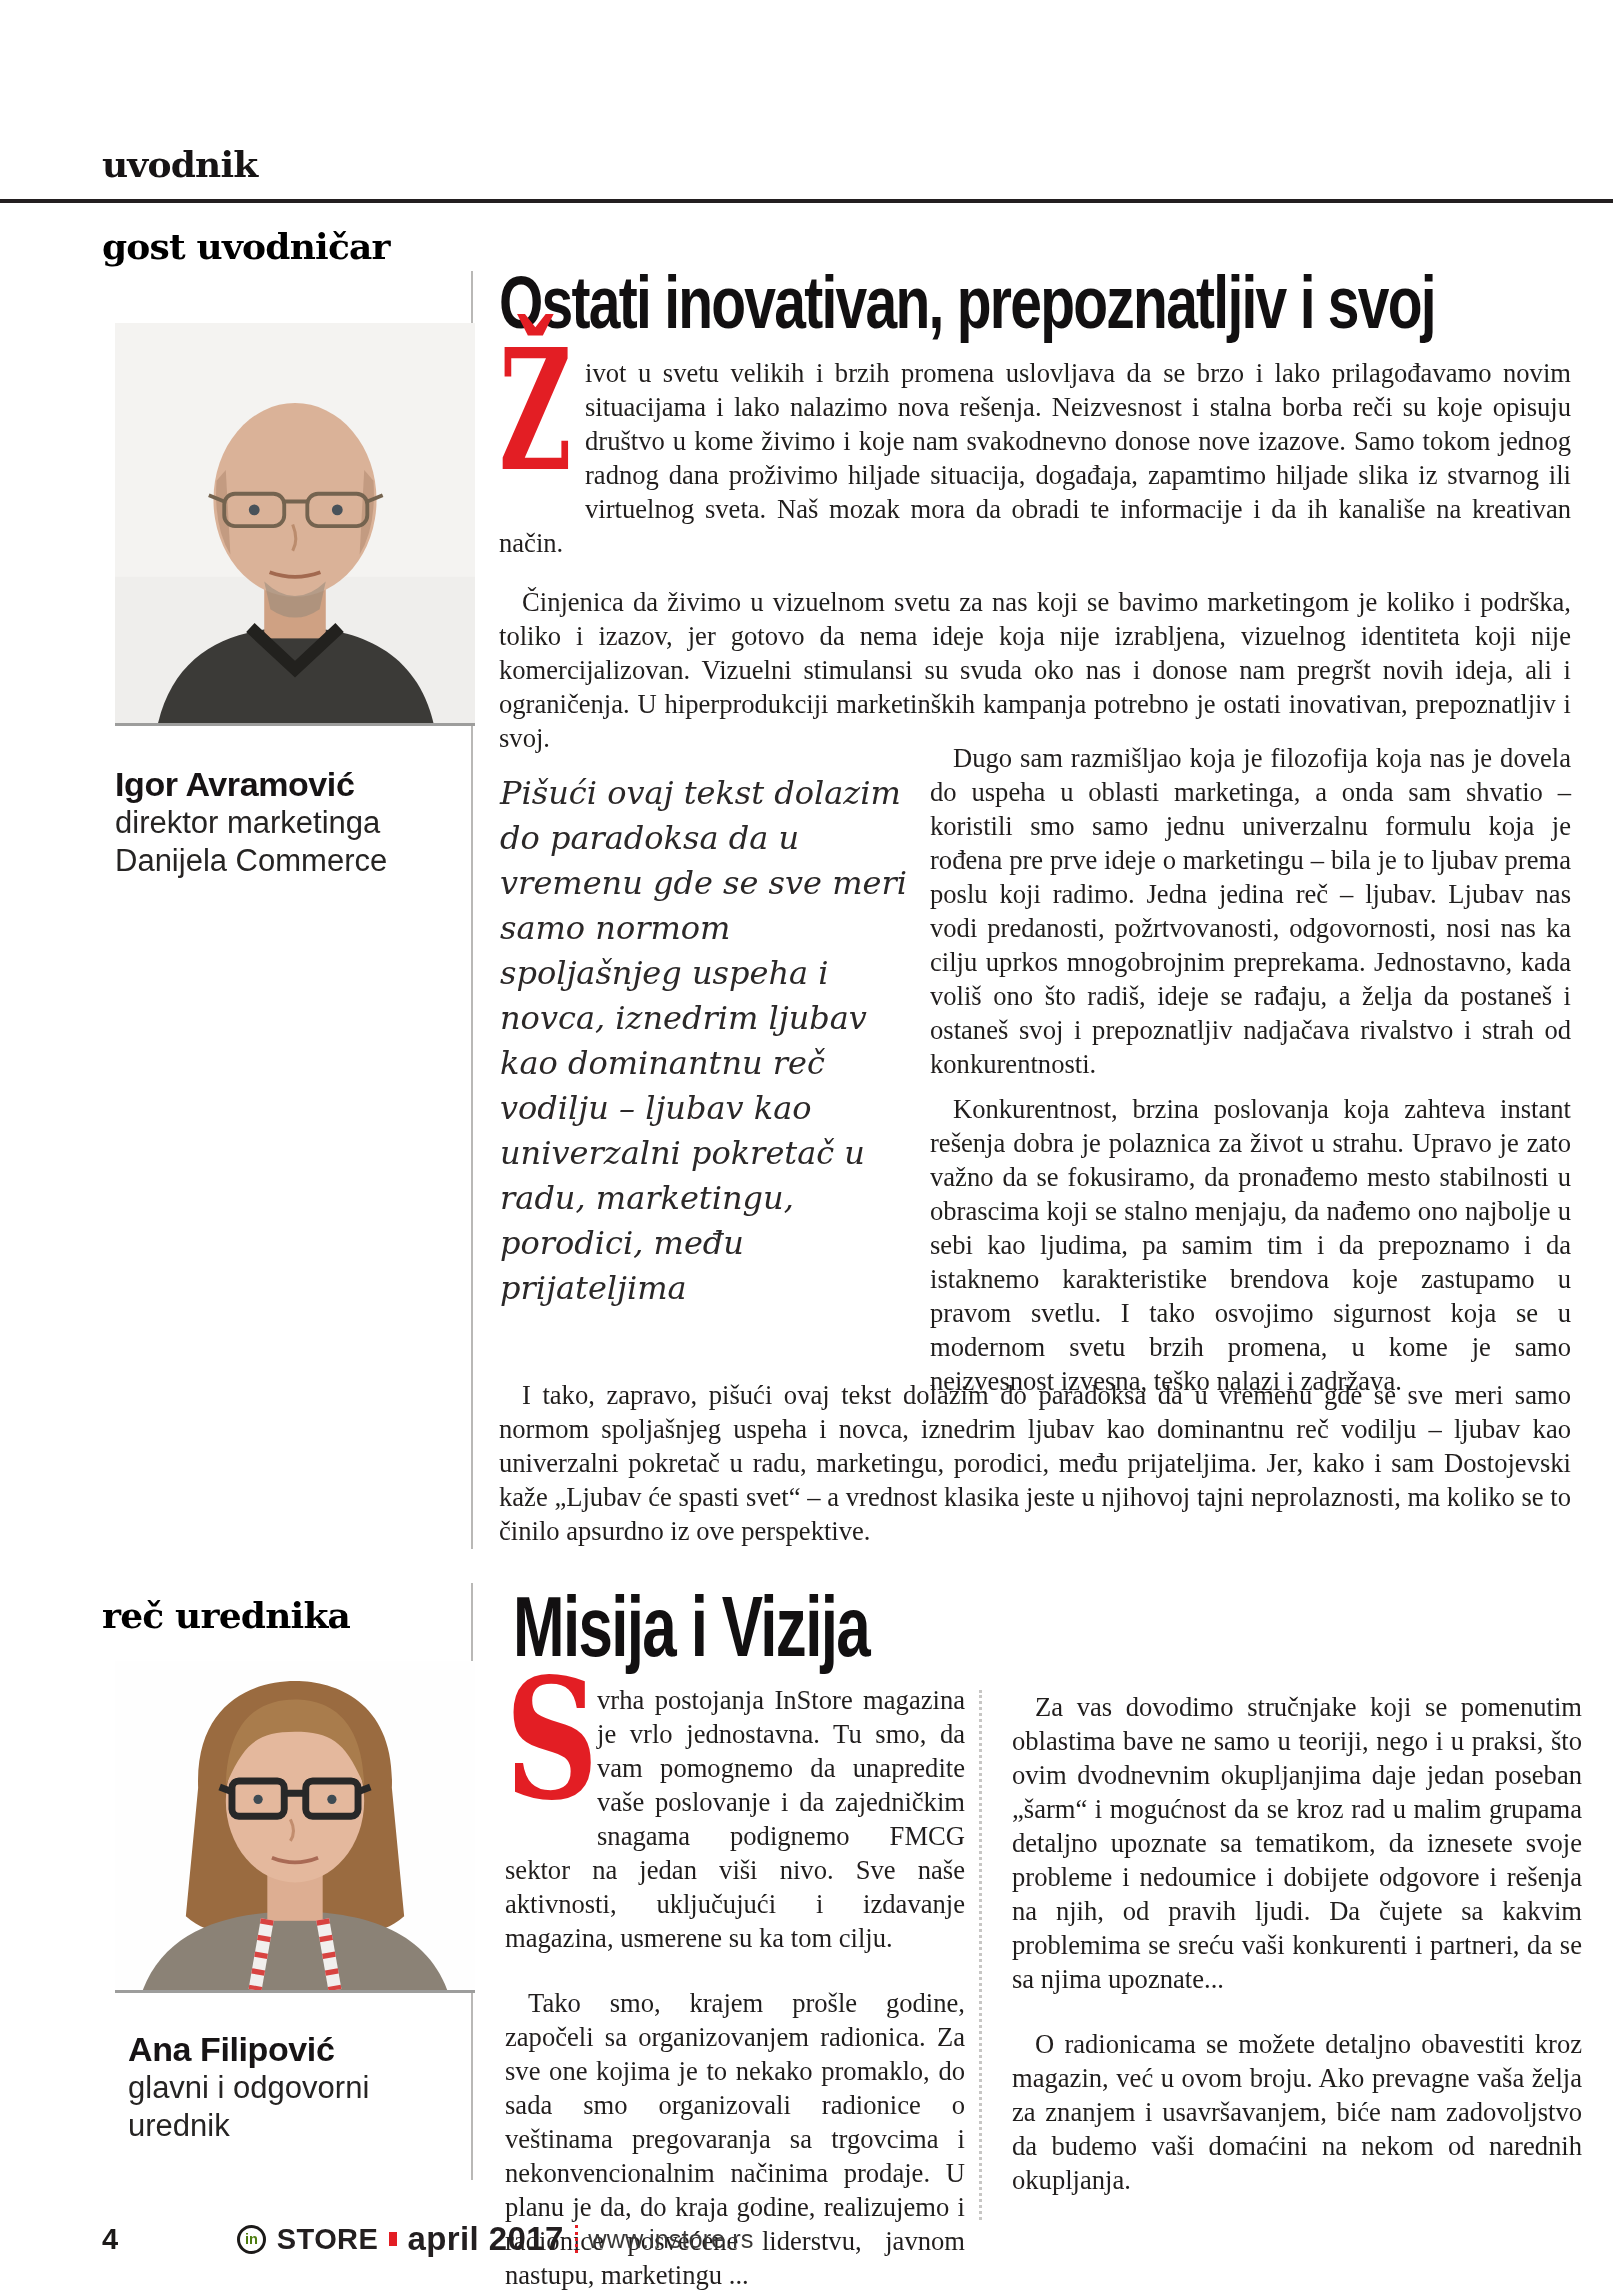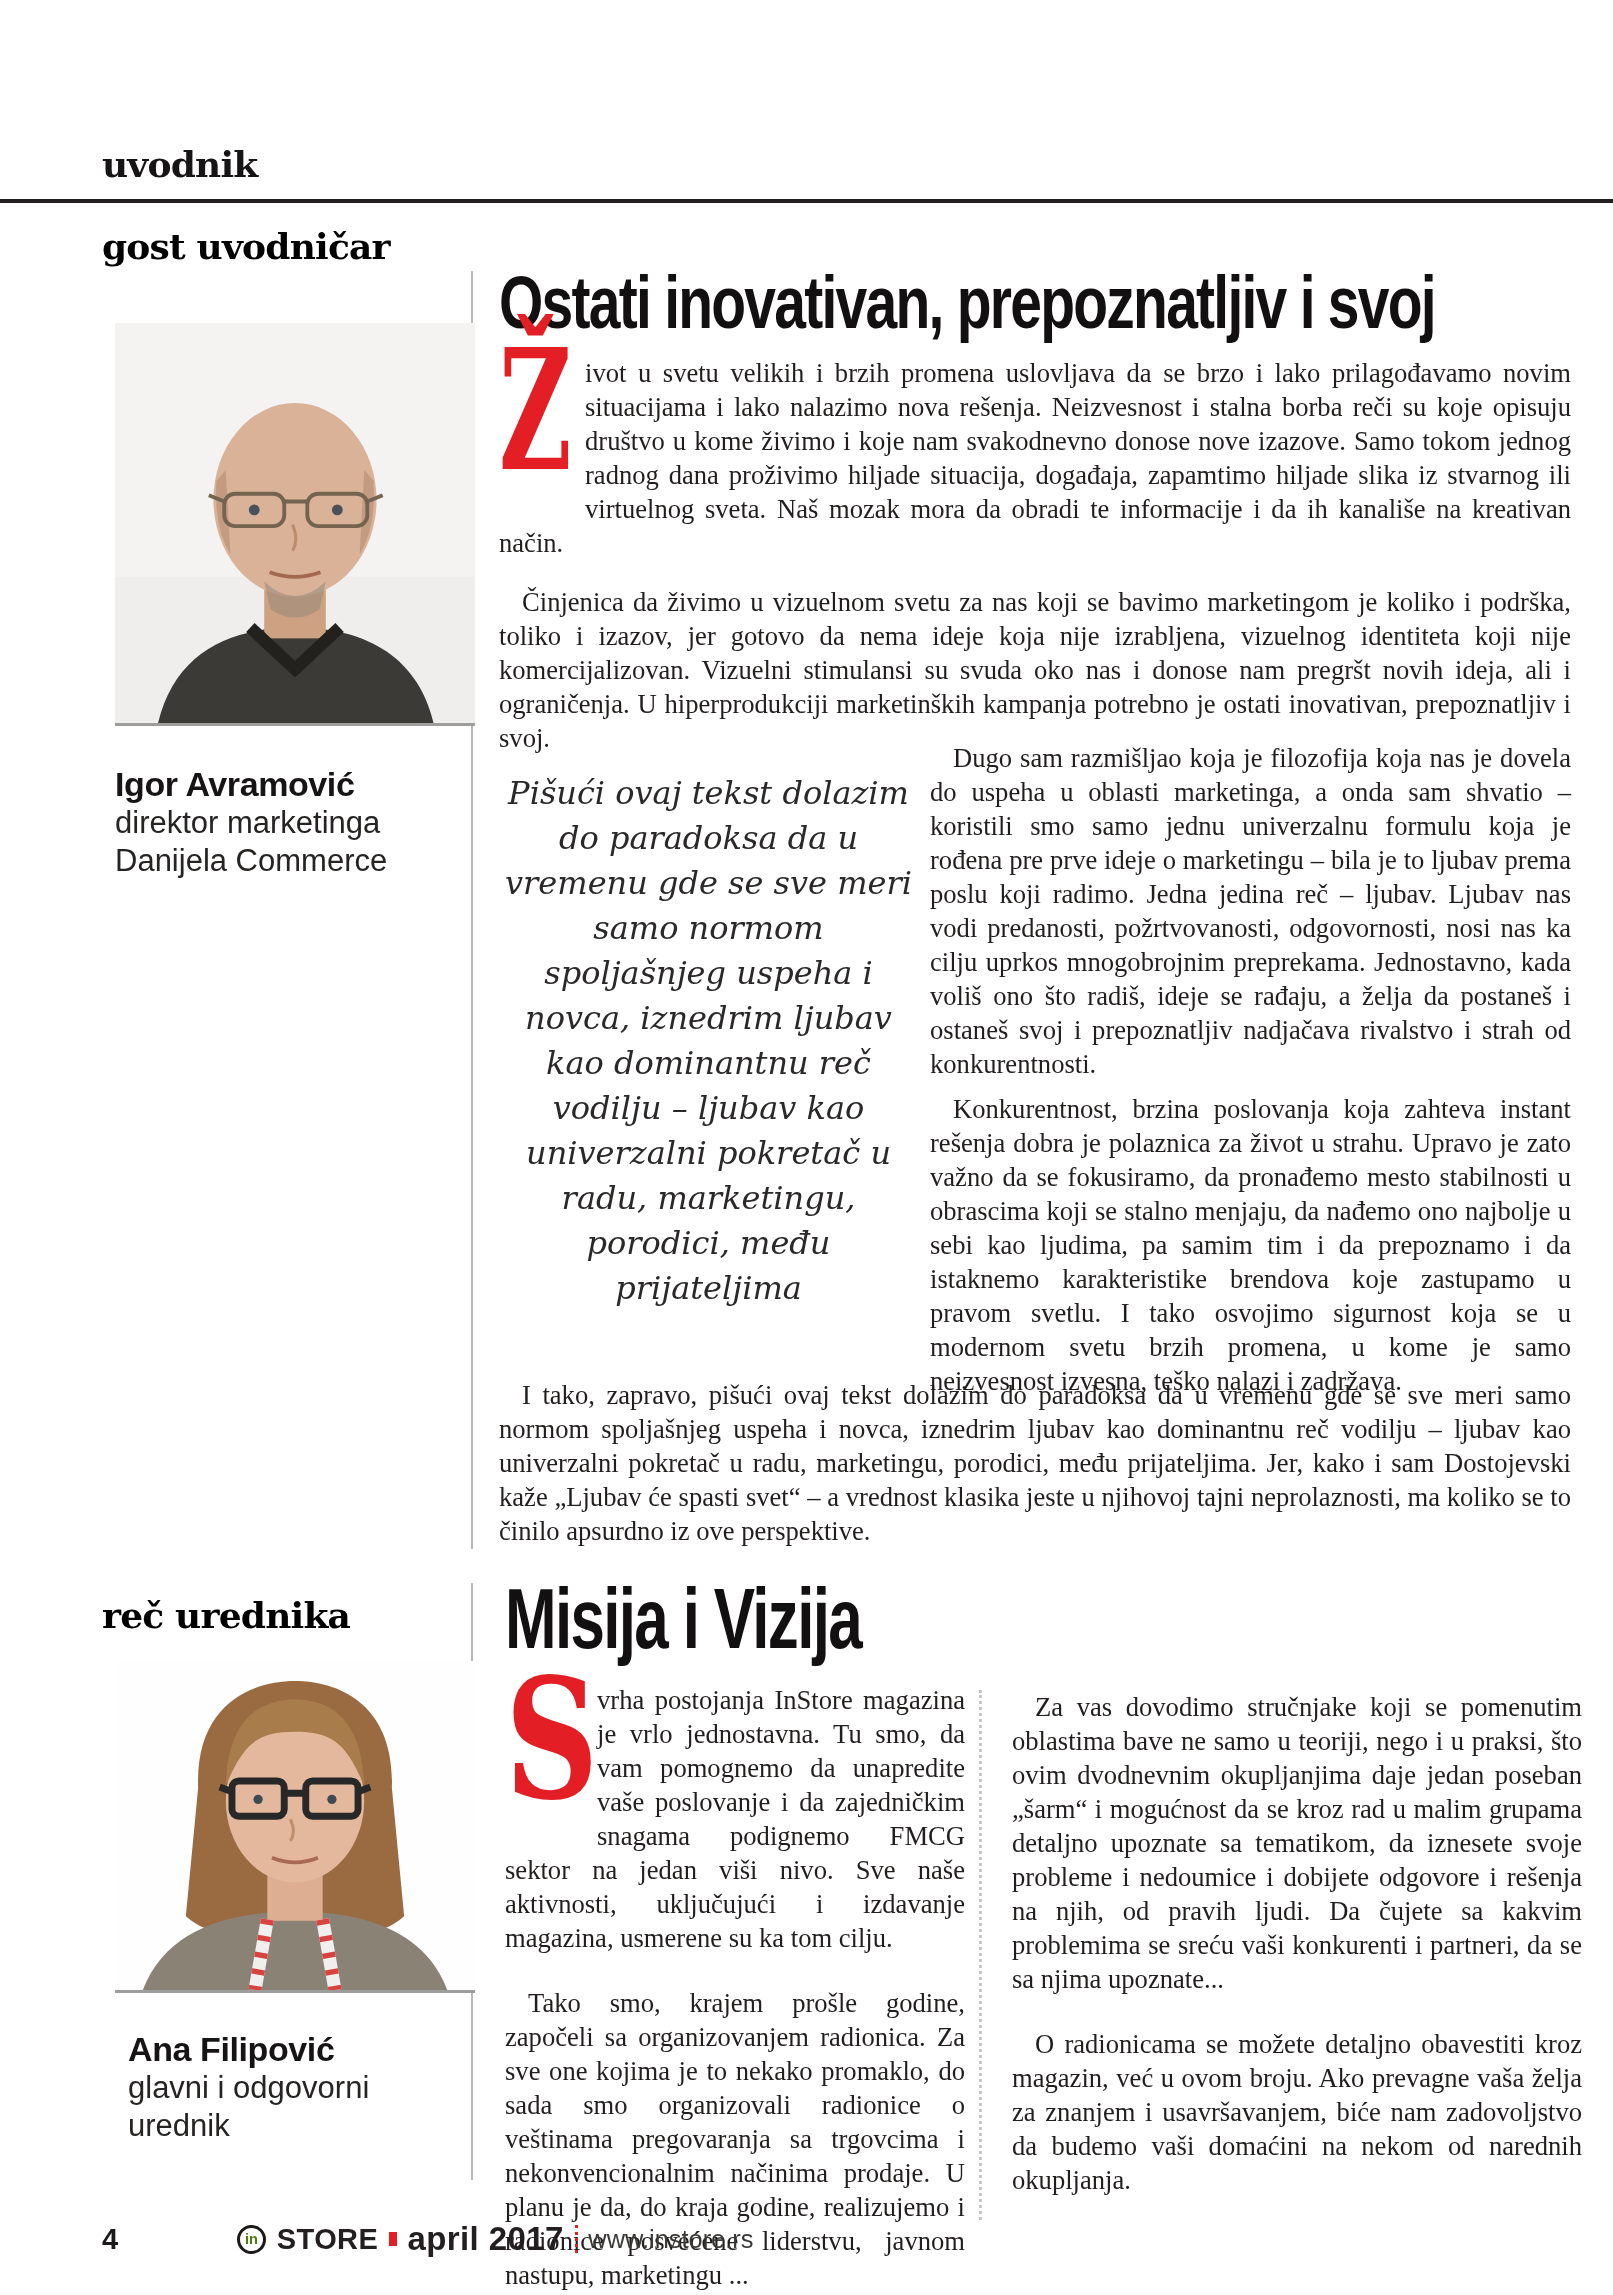--- a/index.html
+++ b/index.html
@@ -54,21 +54,21 @@
   .copy {
     font-size:26.6px; line-height:34px; text-align:justify; text-align-last:left;
     color:#211e1d; hyphens:none;
   }
   .copy p + p { margin-top:10.8px; }
   .indent { text-indent:23px; display:block; }
 
   #guest-body    { left:499px;  top:356px;  width:1072px; }
   #guest-quote   { left:500px;  top:771px; width:417px;
                    font-family:"DejaVu Serif", serif; font-style:italic;
-                   font-size:32px; line-height:45px; text-align:center; color:#2b2828; }
+                   font-size:32px; line-height:45px; text-align:left; color:#2b2828; }
   #guest-column  { left:930px; top:741px;  width:641px; }
   #guest-closing { left:499px;  top:1378px; width:1072px; }
 
   #editor-left   { left:505px;  top:1683px; width:460px; }
   #editor-left p + p { margin-top:31px; }
   #editor-right  { left:1001px; top:1690px; width:570px;margin-left:11px; }
   #editor-right p + p { margin-top:31px; }
 
   
   .dc { float:left; position:relative; }
@@ -164,21 +164,21 @@
 </div>
 
 <div class="abs copy" id="guest-closing">
   <p style="margin:0;">
       <span class="indent">I tako, zapravo, pišući ovaj tekst dolazim do paradoksa da u vremenu gde se sve meri samo normom spoljašnjeg uspeha i novca, iznedrim ljubav kao dominantnu reč vodilju – ljubav kao univerzalni pokretač u radu, marketingu, porodici, među prijateljima. Jer, kako i sam Dostojevski kaže „Ljubav će spasti svet“ – a vrednost klasika jeste u njihovoj tajni neprolaznosti, ma koliko se to činilo apsurdno iz ove perspektive.</span>
     </p>
 </div>
 
 <div class="abs slab red" style="left:102px; top:1597px;">reč urednika</div>
 
-<h1 class="abs headline" id="editor-title" style="margin:0;">
+<h1 class="abs headline" id="editor-title" style="margin:8px;">
   <span class="inner">Misija i Vizija</span>
 </h1>
 
 <div class="abs vrule" id="editor-vrule"></div>
 <div class="abs dotrule" id="editor-dotrule"></div>
 
 <div class="abs photo" id="ana-photo">
   <svg viewBox="0 0 468 428">
     <rect width="468" height="428" fill="#fefefe"></rect>
     <path d="M108 165 C104 56 178 26 234 26 C290 26 364 56 360 165 L376 332 C336 366 300 352 282 330 L186 330 C168 352 132 366 92 332 Z" fill="#9a6b40"></path>

